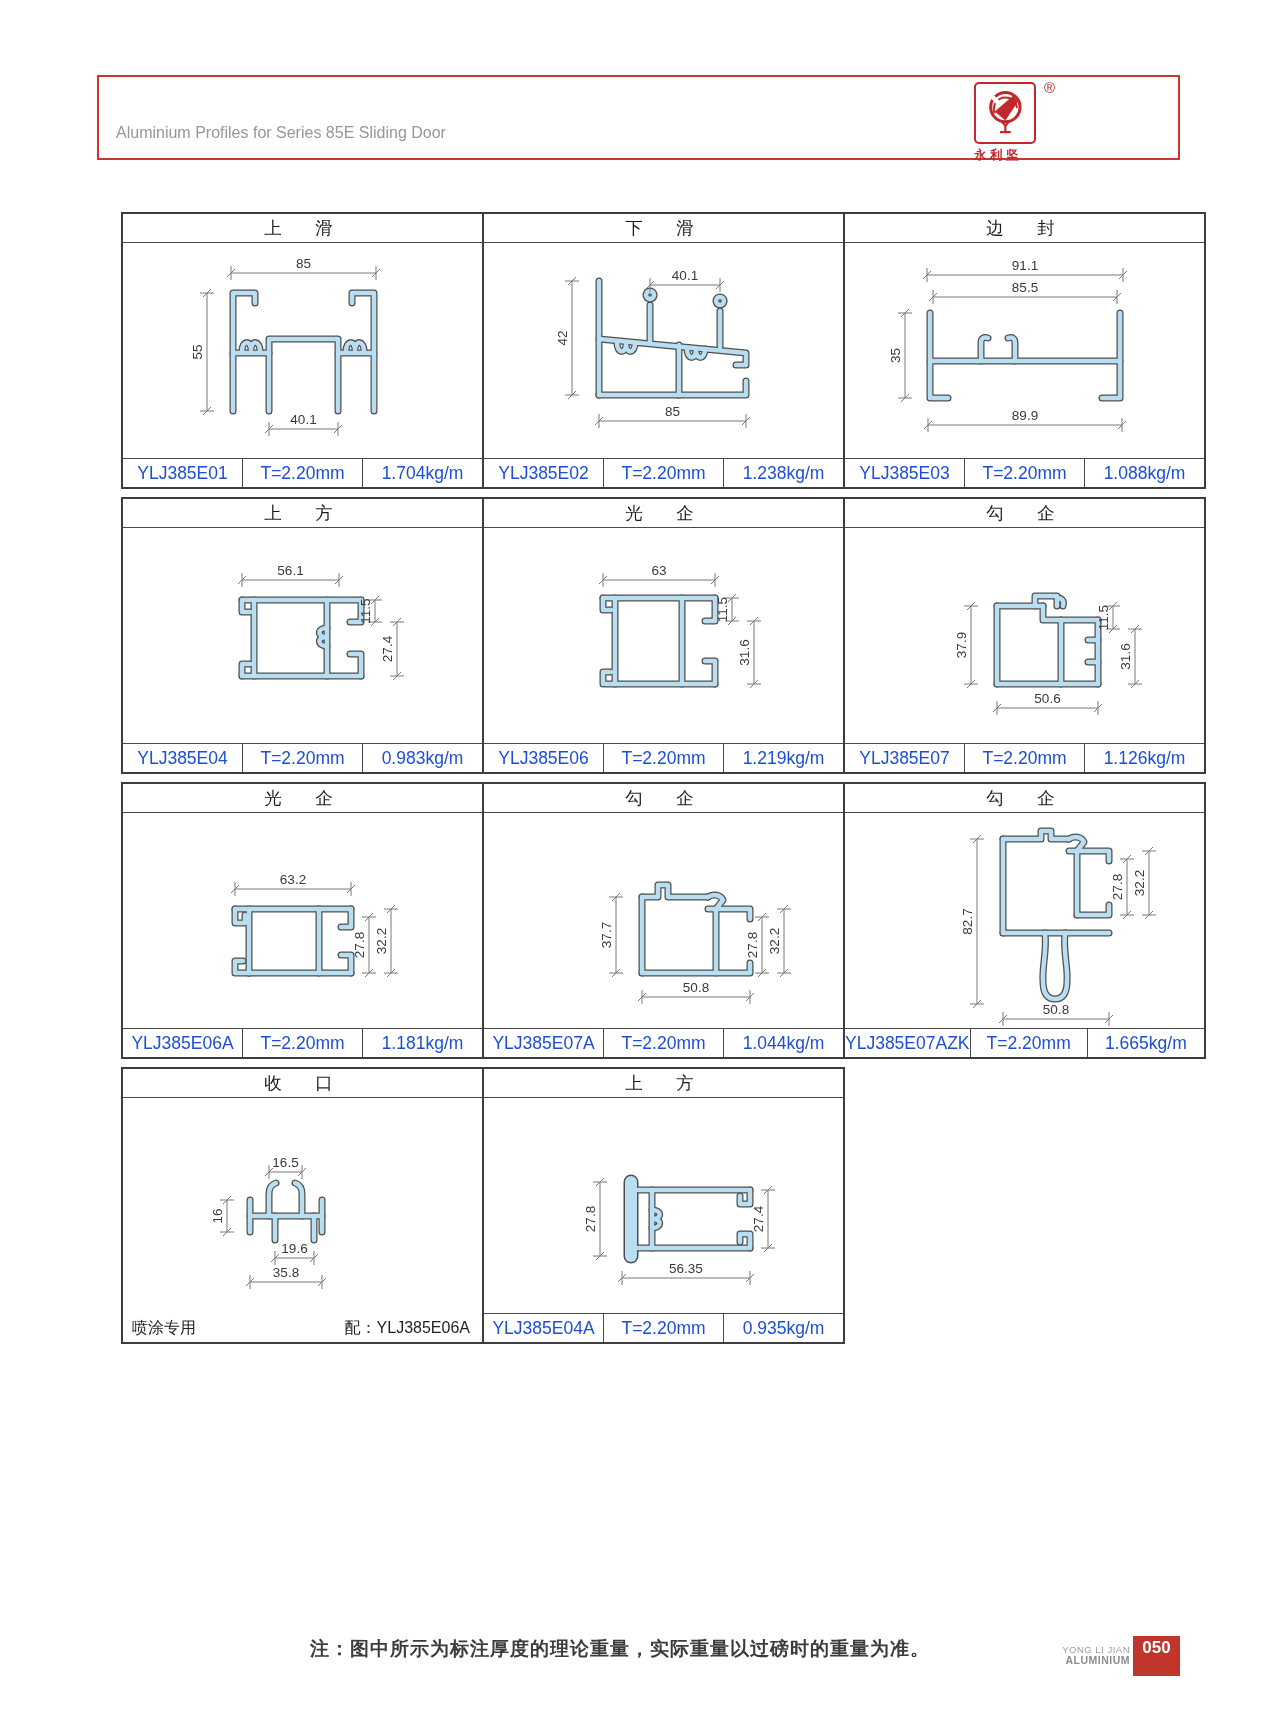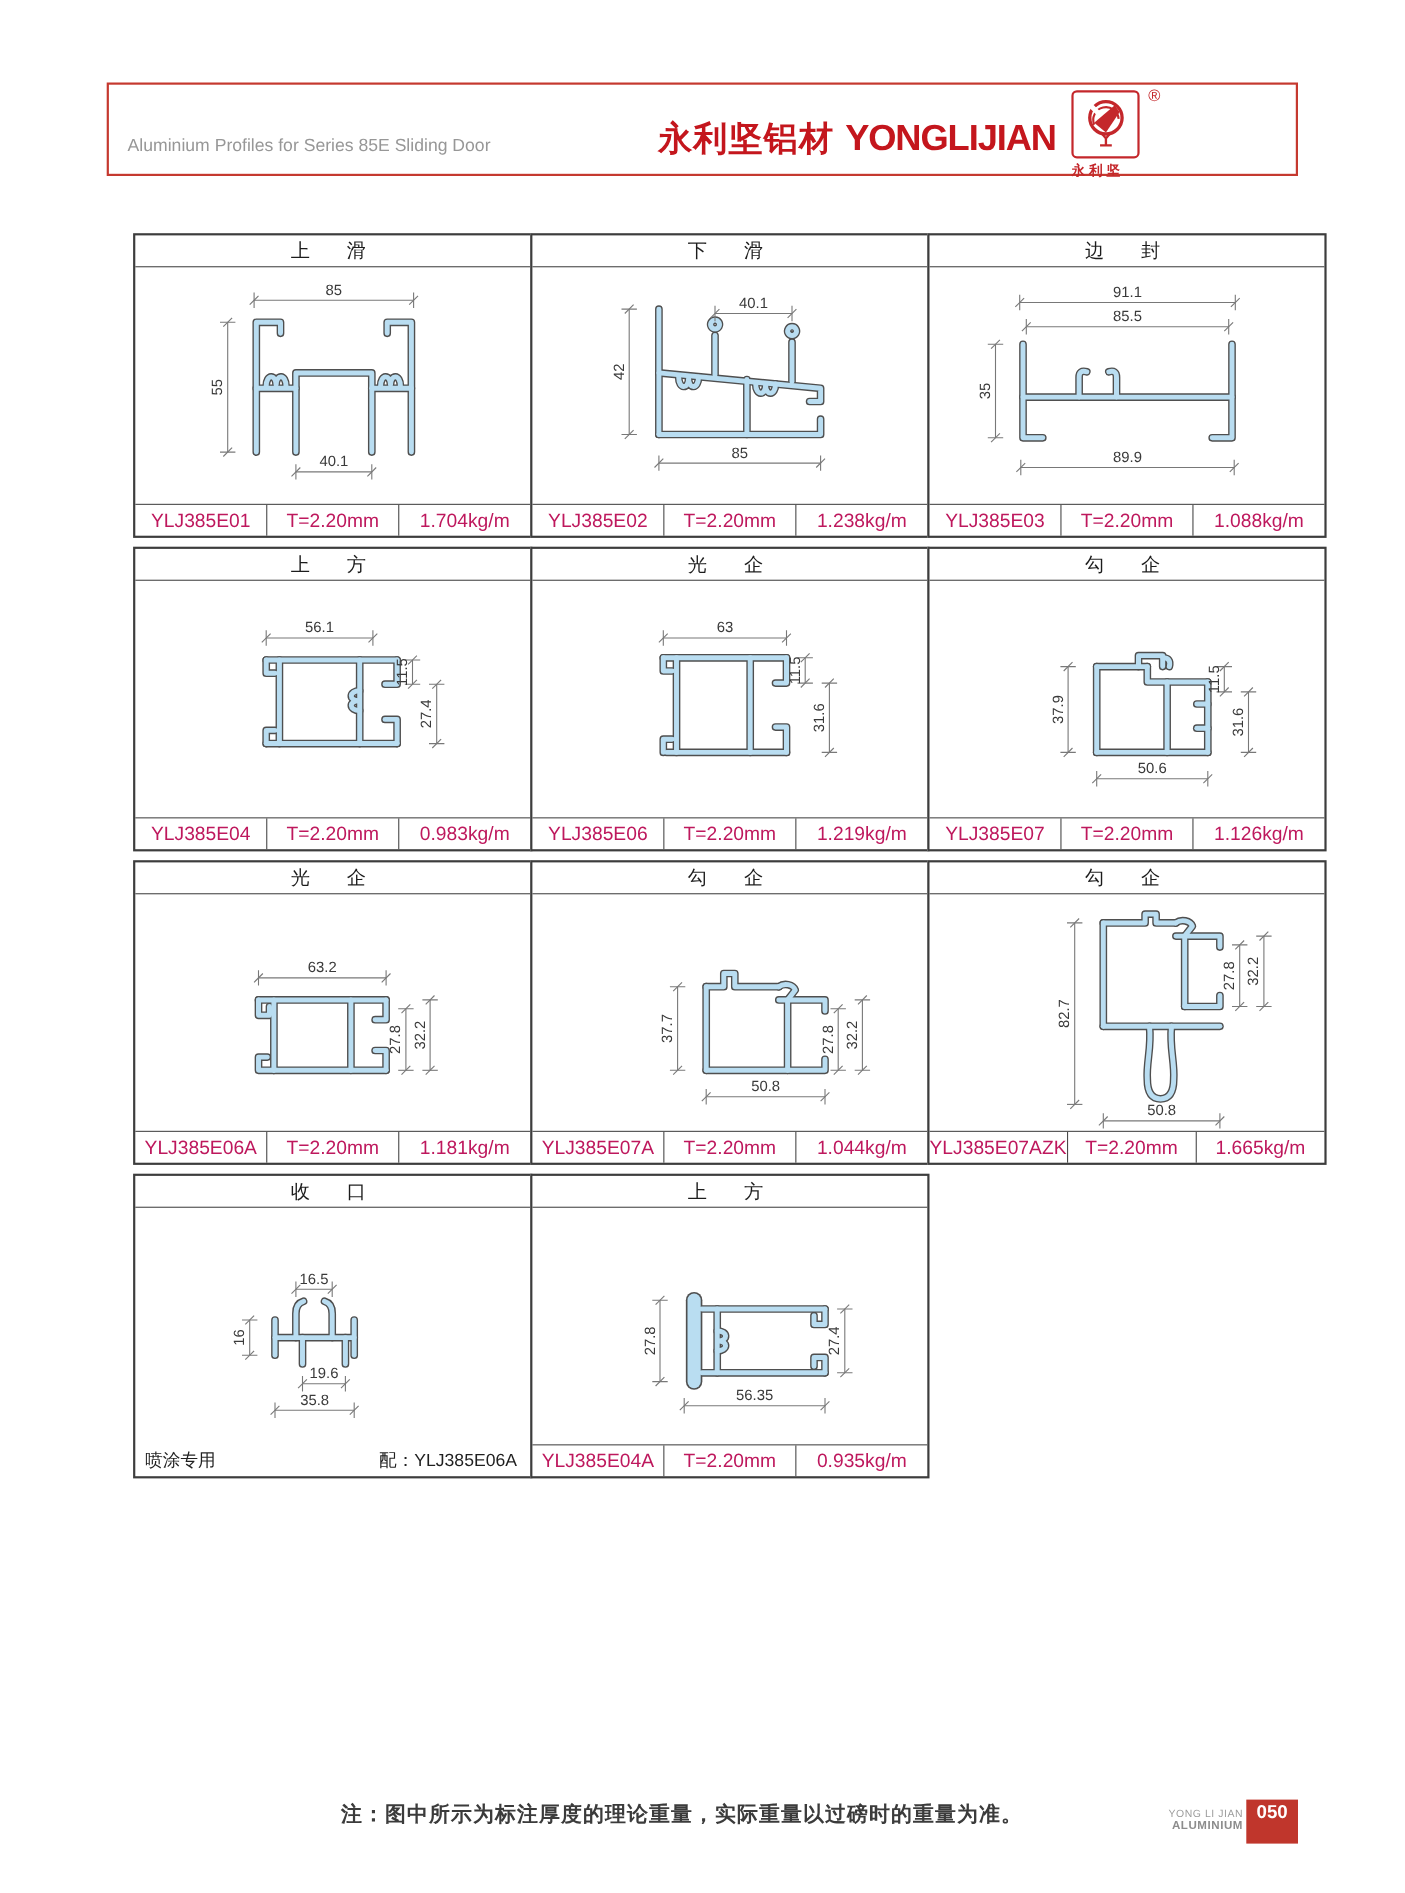--- a/index.html
+++ b/index.html
@@ -17,21 +17,21 @@
   .logo-box{width:62px;height:62px;border:2.5px solid #c4272b;border-radius:5px;box-sizing:border-box;background:#fff;}
   .logo-reg{position:absolute;right:-17px;top:-3px;font-size:15px;color:#c4272b;}
   .logo-chars{margin-top:3px;display:flex;justify-content:space-between;color:#c4272b;font-size:12.5px;font-weight:bold;width:62px;}
 
   
   .block{position:absolute;width:363px;height:277px;border:2px solid #3d3d3d;box-sizing:border-box;background:#fff;display:flex;flex-direction:column;margin-left:25px;}
   .b-title{height:28px;line-height:28px;text-align:center;font-size:17.5px;color:#1c1c1c;letter-spacing:8px;border-bottom:1px solid #4a4a4a;flex:none;}
   .b-draw{flex:1;position:relative;}
   .b-draw svg{position:absolute;left:0;top:0;}
   .b-foot{height:28px;flex:none;border-top:1px solid #4a4a4a;display:flex;}
-  .b-foot > div{flex:1;text-align:center;line-height:28px;font-size:17.5px;color:#be185d;}
+  .b-foot > div{flex:1;text-align:center;line-height:28px;font-size:17.5px;color:#1d4ed8;}
   .b-foot > div + div{border-left:1px solid #4a4a4a;}
   .note-left{position:absolute;left:9px;bottom:3px;font-size:16px;color:#1f1f1f;}
   .note-right{position:absolute;right:12px;bottom:3px;font-size:16px;color:#1f1f1f;}
 
   
   .profile path{stroke:#4f4f4f;stroke-width:7;fill:none;stroke-linecap:round;stroke-linejoin:round;}
   .profile path.inner{stroke:#b9ddf1;stroke-width:4.5;}
   .profile path.thick{stroke-width:15;}
   .profile path.thick.inner{stroke-width:12;}
 
@@ -47,23 +47,20 @@
 
   .lr{stroke:#c4272b;fill:none;}
 </style>
 </head>
 <body>
 
 <div class="page">
 
   <div class="header">
     <div class="h-title-en">Aluminium Profiles for Series 85E Sliding Door</div>
-    <div class="brand">
-      <span class="brand-cn">永利坚铝材</span><span class="brand-en">YONGLIJIAN</span>
-    </div>
     <div class="logo-wrap">
       <div class="logo-box">
         <svg width="57" height="57" viewBox="0 0 64 64">
           <circle cx="33" cy="26" r="16.5" class="lr" stroke-width="3.4"></circle>
           <path d="M21 33 a13 13 0 1 1 25 -6" class="lr" stroke-width="2.2"></path>
           <line x1="13" y1="9" x2="33" y2="29" stroke="#ffffff" stroke-width="5"></line>
           <path d="M21 31 L42 13 L47 20 L33 41 Z" fill="#c4272b"></path>
           <path d="M28 41 L33 47 L38 41 M33 47 V54 M27 54 H39" class="lr" stroke-width="2.4"></path>
         </svg>
       </div>

